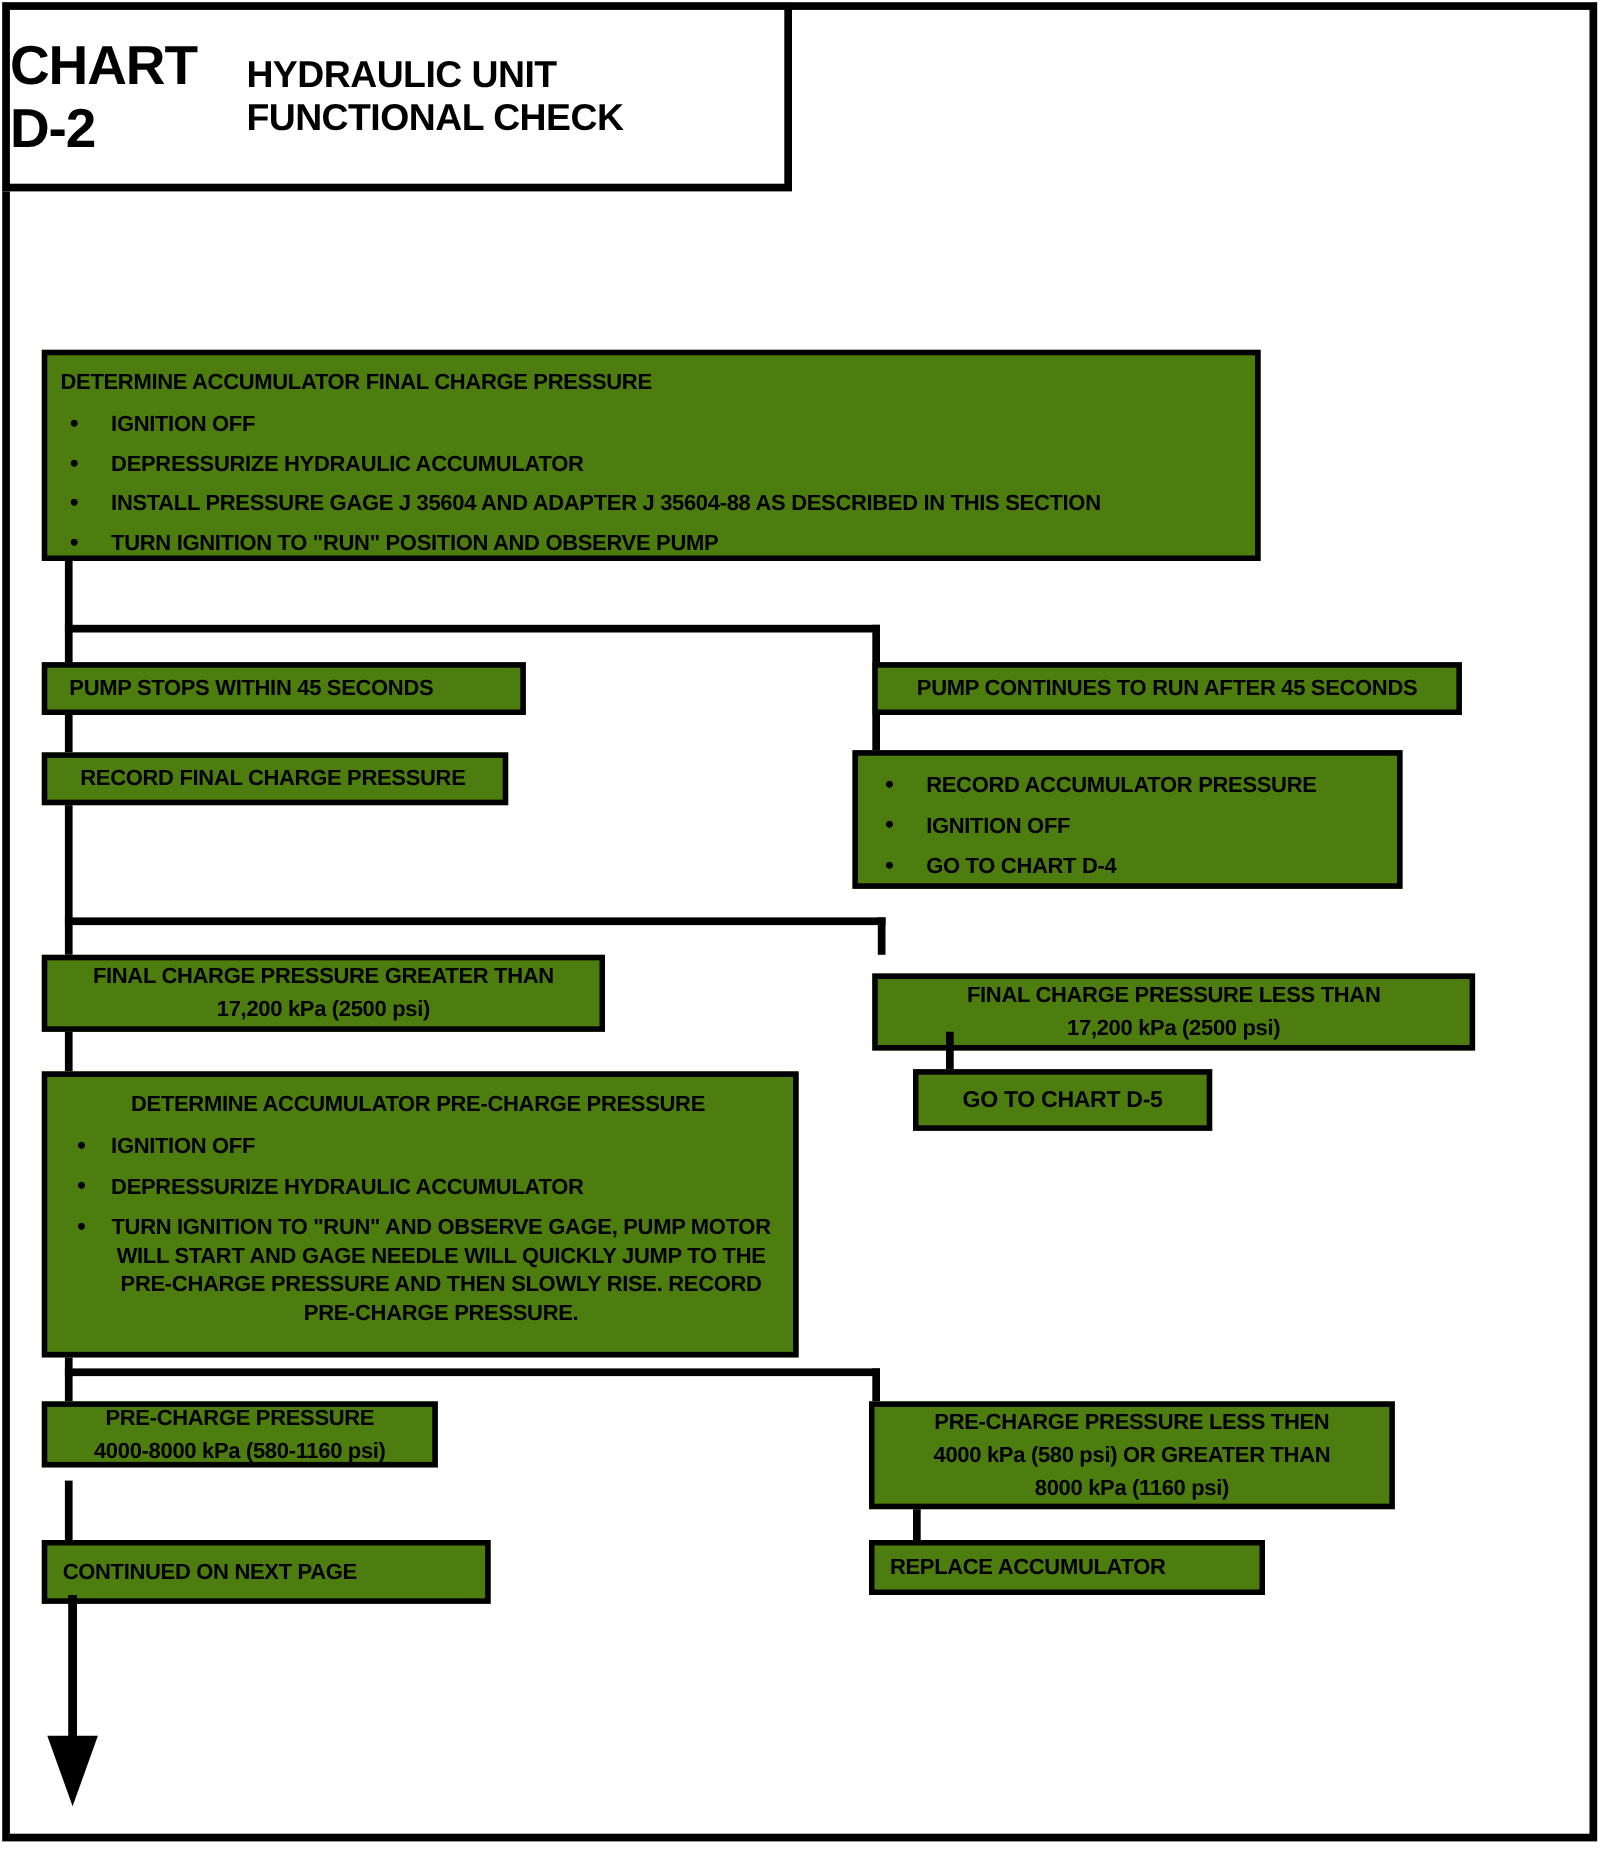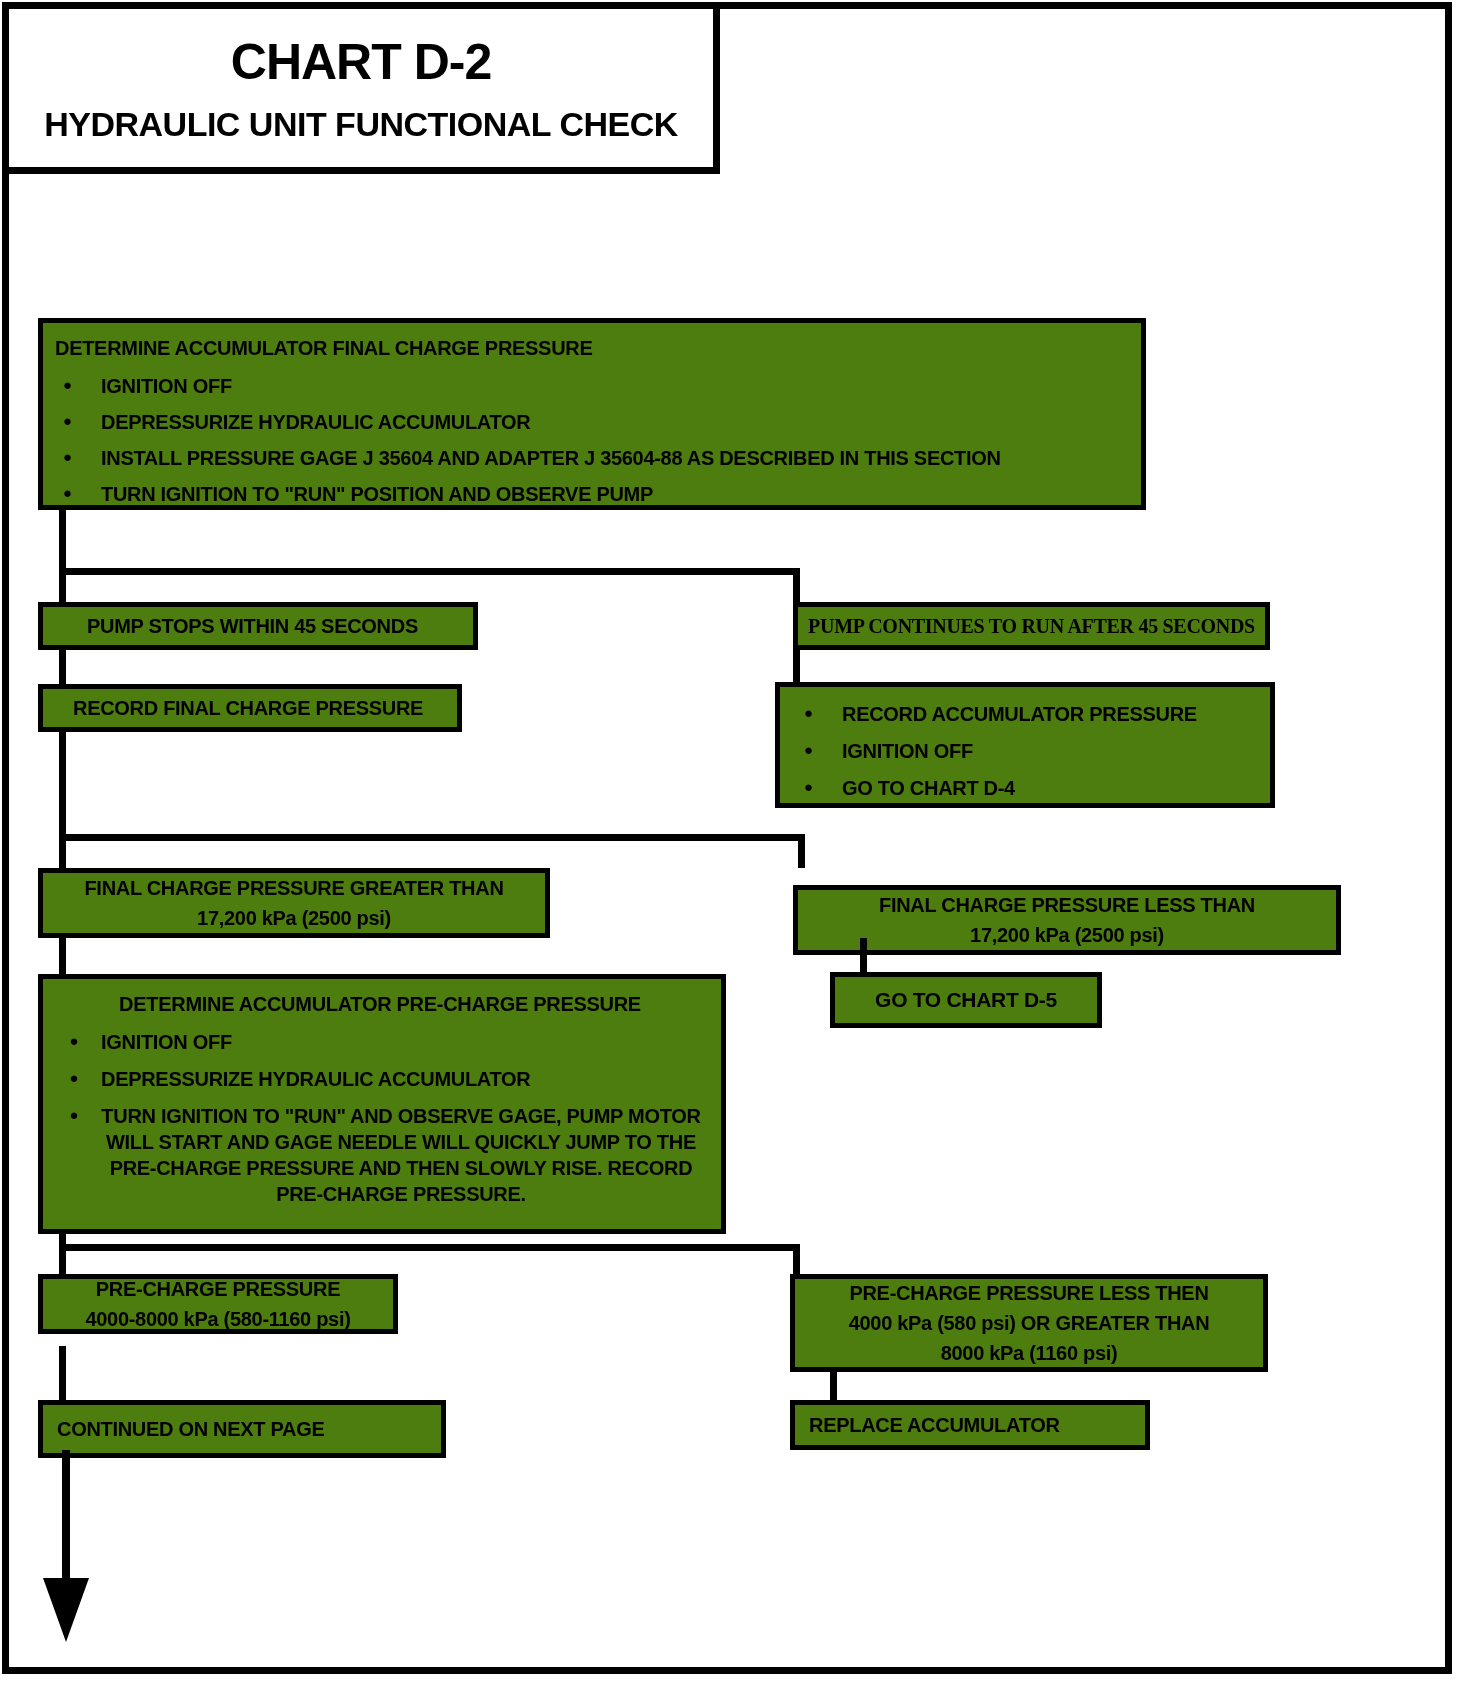--- a/index.html
+++ b/index.html
@@ -8,21 +8,21 @@
     font-family:"Liberation Sans", sans-serif;color:#000;
     -webkit-font-smoothing:antialiased;
   }
   .frame{
     position:absolute;left:2px;top:2px;width:1450px;height:1672px;
     border:7px solid #000;box-sizing:border-box;pointer-events:none;
   }
   .titlebox{
     position:absolute;left:2px;top:2px;width:718px;height:172px;
     border:7px solid #000;box-sizing:border-box;background:#fff;
-    display:flex;flex-direction:column;align-items:center;justify-content:center;gap:14px;
+    display:flex;flex-direction:row;align-items:center;justify-content:center;gap:14px;
   }
   .t1{font-size:50px;font-weight:bold;letter-spacing:-1px;}
   .t2{font-size:34px;font-weight:bold;letter-spacing:-0.5px;}
   .box{
     position:absolute;background:#4d7c0f;border:5px solid #000;box-sizing:border-box;
     font-weight:bold;font-size:20px;letter-spacing:-0.3px;line-height:24px;
   }
   .pad{padding:13px 16px 14px 12px;}
   .hd{line-height:24px;}
   .blist{margin-top:13px;display:flex;flex-direction:column;gap:10px;}
@@ -67,25 +67,25 @@
       <span class="dot">●</span>
       <span class="btxt">TURN IGNITION TO "RUN" POSITION AND OBSERVE PUMP</span>
     </div>
   </div>
 </div>
 
 <div class="ln" style="left:59px;top:508px;width:7px;height:96px;"></div>
 <div class="ln" style="left:59px;top:568px;width:741px;height:7px;"></div>
 <div class="ln" style="left:793px;top:568px;width:7px;height:36px;"></div>
 
-<div class="box cline" style="left:38px;top:602px;width:440px;height:48px;padding-left:44px;">
+<div class="box cline" style="left:38px;top:602px;width:440px;height:48px;padding-left:20px;">
   <span>PUMP STOPS WITHIN 45 SECONDS</span>
 </div>
 
-<div class="box ccenter" style="left:793px;top:602px;width:477px;height:48px;font-family:Liberation Serif, serif;">
+<div class="box ccenter" style="left:793px;top:602px;width:536px;height:48px;">
   <span>PUMP CONTINUES TO RUN AFTER 45 SECONDS</span>
 </div>
 
 <div class="ln" style="left:59px;top:650px;width:7px;height:34px;"></div>
 
 <div class="box cline" style="left:38px;top:684px;width:424px;height:48px;padding-left:30px;">
   <span>RECORD FINAL CHARGE PRESSURE</span>
 </div>
 
 <div class="ln" style="left:793px;top:650px;width:7px;height:32px;"></div>

